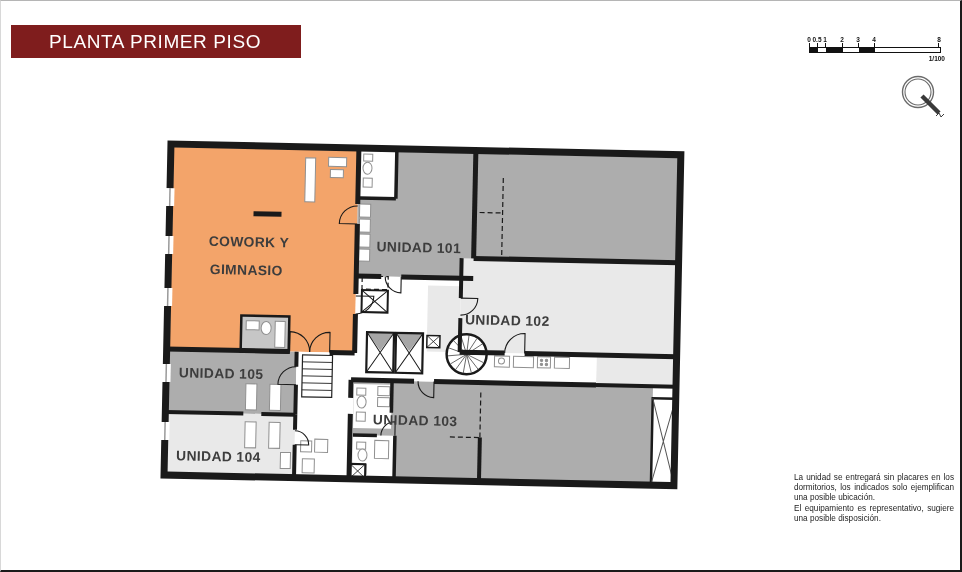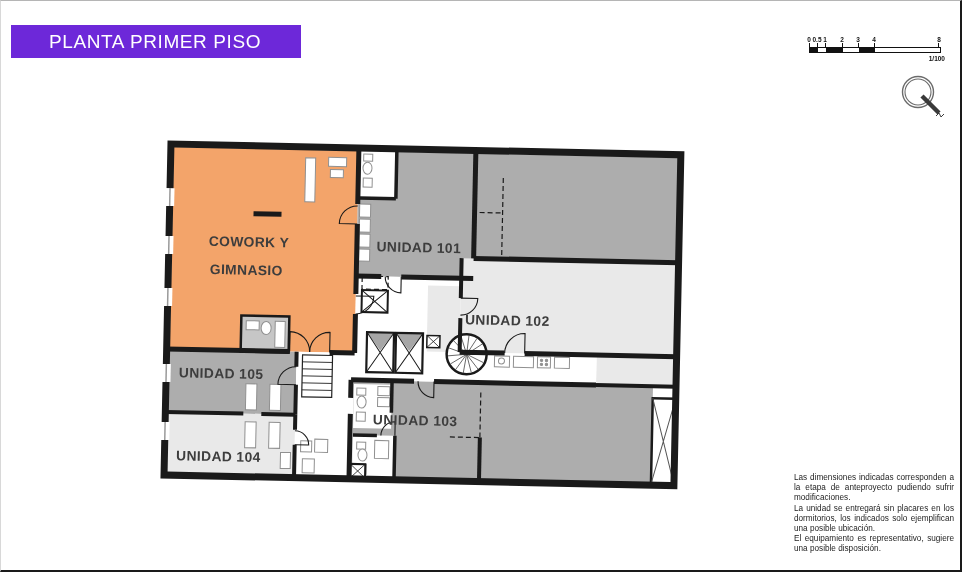--- a/index.html
+++ b/index.html
@@ -2,21 +2,21 @@
 <html><head>
 <meta charset="utf-8">
 <style>
   html,body{margin:0;padding:0;background:#fff;}
   .page{position:relative;width:962px;height:572px;background:#fff;overflow:hidden;
         font-family:"Liberation Sans",sans-serif;
         border-top:1px solid #b5b5b5;border-left:1px solid #d8d8d8;
         border-right:2px solid #1a1a1a;border-bottom:2px solid #1a1a1a;box-sizing:border-box;}
   .abs{position:absolute;}
   
-  .banner{left:10px;top:24px;width:290px;height:33px;background:#6d28d9;
+  .banner{left:10px;top:24px;width:290px;height:33px;background:#7f1d1d;
           display:flex;align-items:center;padding-left:38px;box-sizing:border-box;}
   .banner span{color:#ffffff;font-size:19px;letter-spacing:.6px;}
   
   .scalebar{left:808px;top:35px;width:140px;height:26px;}
   .scalebar .num{position:absolute;top:0;transform:translateX(-50%);font-size:6.5px;font-weight:700;color:#111;}
   .scalebar .tick{position:absolute;top:7px;width:1px;height:4px;background:#111;}
   .scalebar .bar{position:absolute;left:0;top:11px;width:130px;height:4px;border:1px solid #111;background:#fff;}
   .scalebar .seg{position:absolute;top:0;height:4px;background:#111;}
   .scalebar .ratio{position:absolute;top:19px;right:4px;font-size:6.5px;font-weight:700;color:#111;}
   
@@ -244,18 +244,17 @@
         <text class="room" x="252" y="105" text-anchor="middle">UNIDAD 101</text>
         <text class="room" x="342" y="176" text-anchor="middle">UNIDAD 102</text>
         <text class="room" x="252" y="278" text-anchor="middle">UNIDAD 103</text>
         <text class="room" x="56" y="318" text-anchor="middle">UNIDAD 104</text>
         <text class="room" x="57" y="235" text-anchor="middle">UNIDAD 105</text>
       </g>
     </g>
   </svg>
 
   <div class="abs disclaimer">
-    <p>Las dimensiones indicadas corresponden a la etapa de anteproyecto pudiendo sufrir modificaciones.</p>
     <p>La unidad se entregará sin placares en los dormitorios, los indicados solo ejemplifican una posible ubicación.</p>
     <p>El equipamiento es representativo, sugiere una posible disposición.</p>
   </div>
 
 </div>
 
 </body></html>

